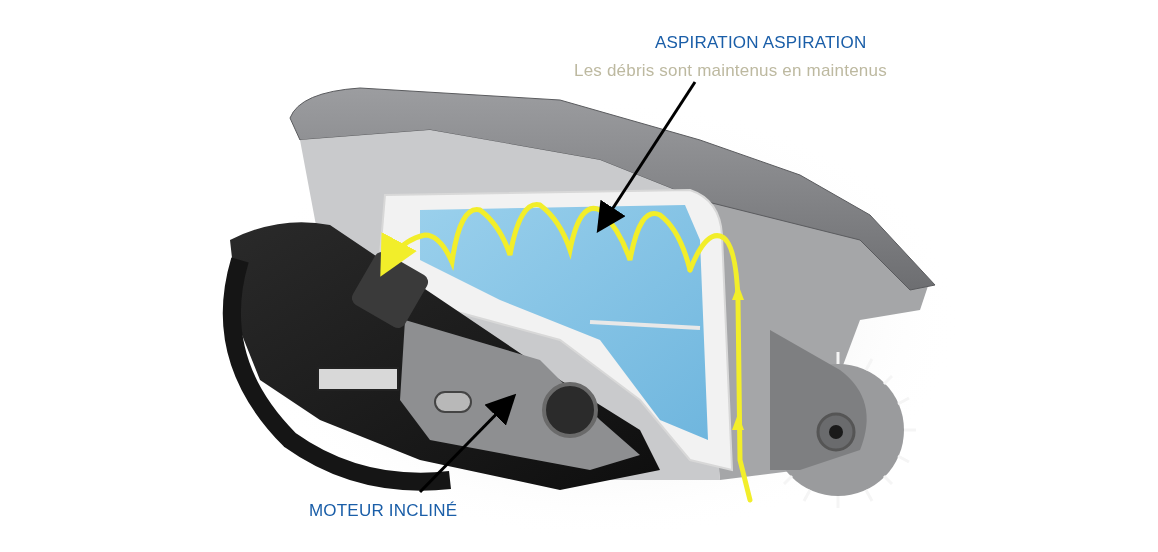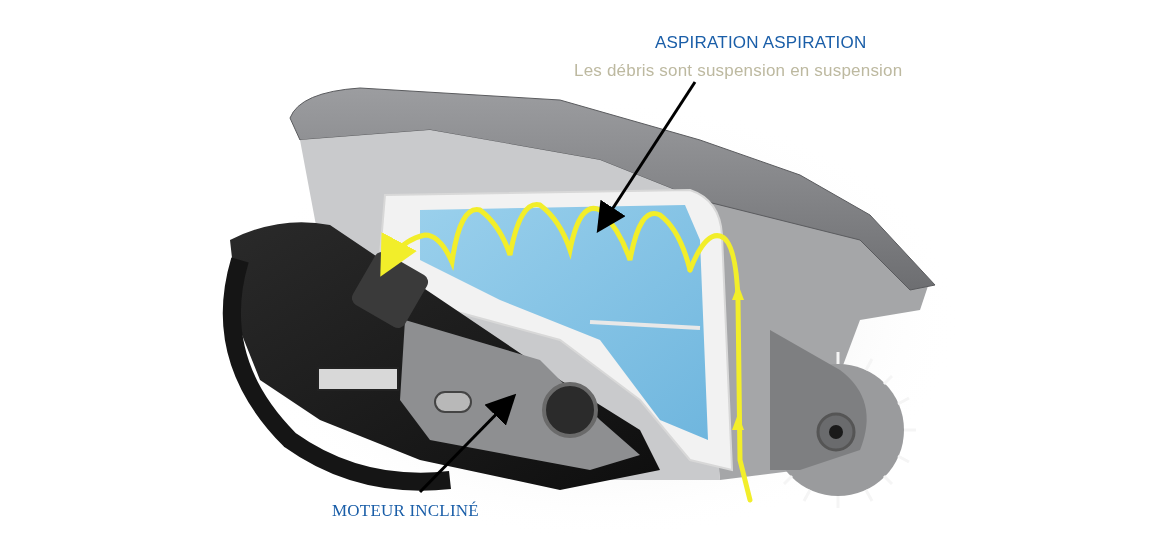--- a/index.html
+++ b/index.html
@@ -1,20 +1,20 @@
 <!DOCTYPE html>
 <html style="--blue: #1a5ea8; --beige: #bdb9a0;"><head>
 <meta charset="utf-8">
 <style>
   html,body{margin:0;padding:0;background:#ffffff;}
   body{width:1158px;height:552px;position:relative;overflow:hidden;font-family:"Liberation Sans",sans-serif;}
   .title{position:absolute;font-weight:400;letter-spacing:0.2px;}
   #t-cyclo{left:655px;top:33px;font-size:17px;color:var(--blue);}
   #t-cyclo-sub{left:574px;top:61px;font-size:17px;color:var(--beige);}
-  #t-motor{left:332px;top:501px;font-size:17px;color:var(--blue);font-family:Liberation Serif, serif;}
+  #t-motor{left:309px;top:501px;font-size:17px;color:var(--blue);}
   svg.diagram{position:absolute;left:0;top:0;}
 </style>
 </head>
 <body>
 
 <svg class="diagram" width="1158" height="552" viewBox="0 0 1158 552">
   <defs>
     <radialGradient id="shadow" cx="50%" cy="50%" r="50%">
       <stop offset="0%" stop-color="#cfcfcf"></stop>
       <stop offset="100%" stop-color="#ffffff" stop-opacity="0"></stop>
@@ -87,14 +87,14 @@
   <g fill="#f2ee2a">
     <path d="M732,300 L744,300 L738,284 Z"></path>
     <path d="M732,430 L744,430 L738,414 Z"></path>
   </g>
 
   <line x1="695" y1="82" x2="600" y2="228" stroke="#000" stroke-width="3" marker-end="url(#arrowBlack)"></line>
   <line x1="420" y1="492" x2="512" y2="398" stroke="#000" stroke-width="3" marker-end="url(#arrowBlack)"></line>
 </svg>
 
 <div id="t-cyclo" class="title">ASPIRATION ASPIRATION</div>
-<div id="t-cyclo-sub" class="title">Les débris sont suspension en suspension</div>
+<div id="t-cyclo-sub" class="title">Les débris sont maintenus en maintenus</div>
 <div id="t-motor" class="title">MOTEUR INCLINÉ</div>
 
 </body></html>

